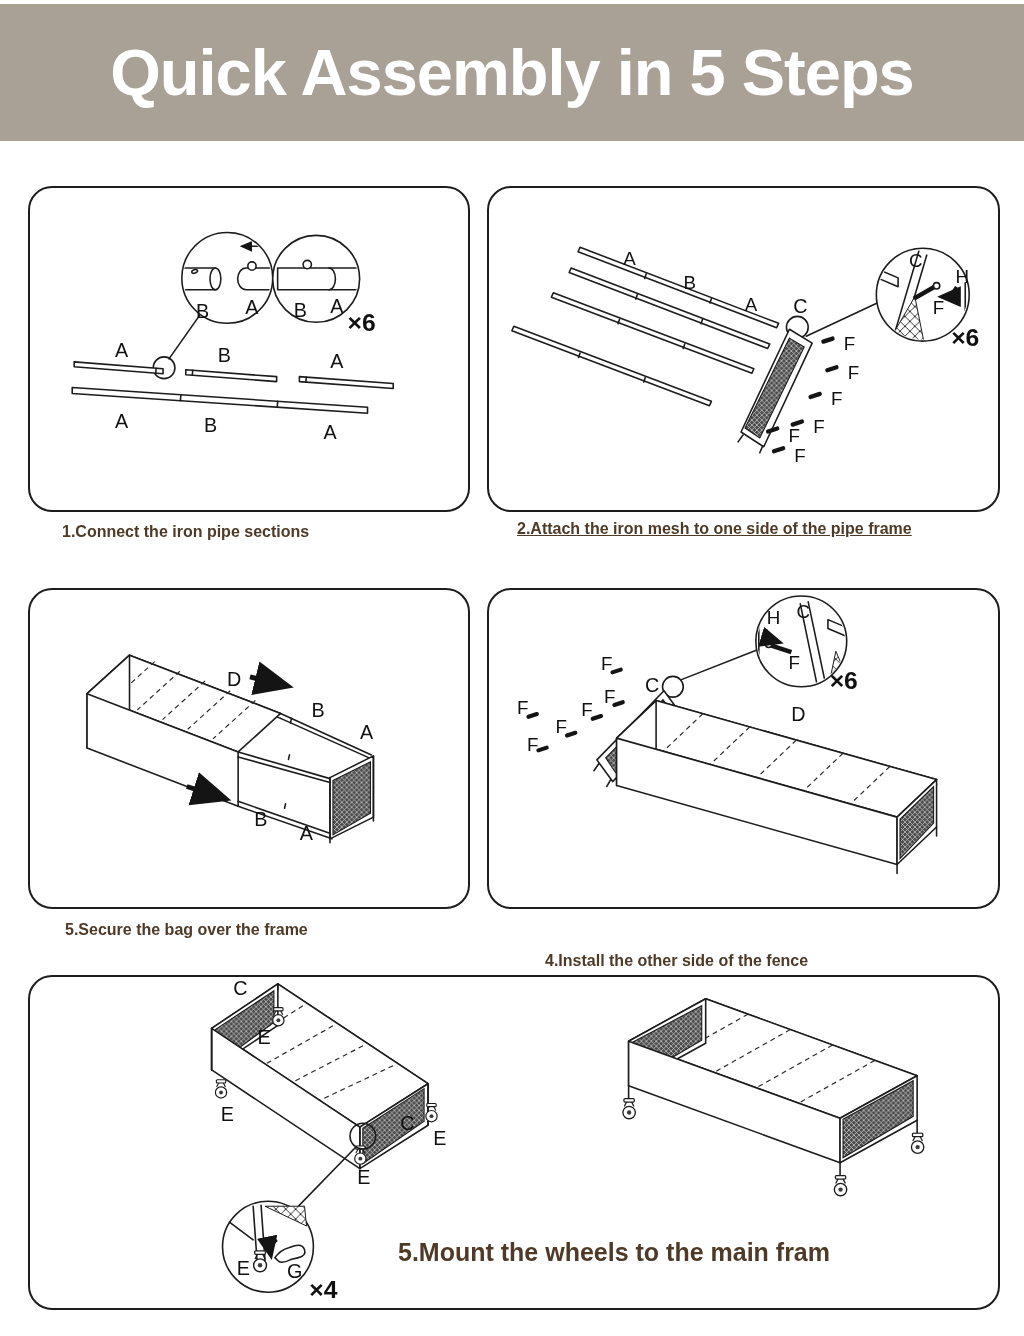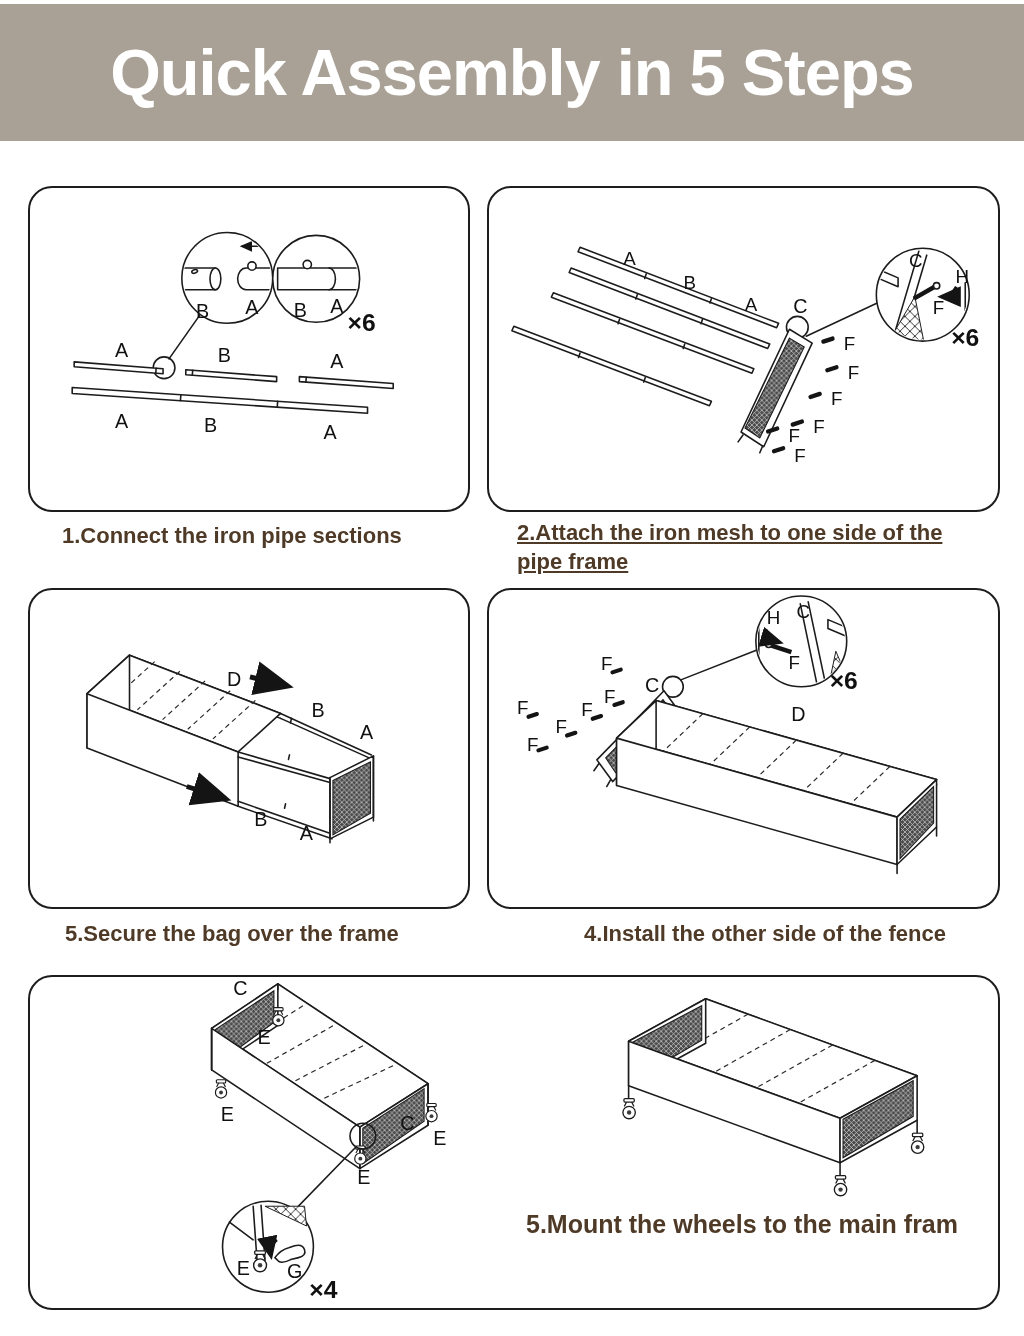--- a/index.html
+++ b/index.html
@@ -9,26 +9,26 @@
   .banner h1{margin:0;height:137px;line-height:137px;text-align:center;color:#fff;
              font-size:65px;font-weight:800;letter-spacing:-1px;
              font-family:"Liberation Sans",sans-serif;}
   .panel{position:absolute;background:#fff;border:2.5px solid #1d1d1d;border-radius:24px;box-sizing:border-box;}
   .panel svg{display:block;width:100%;height:100%;}
   .p1{left:28px;top:186px;width:442px;height:326px;}
   .p2{left:487px;top:186px;width:513px;height:326px;}
   .p3{left:28px;top:588px;width:442px;height:321px;}
   .p4{left:487px;top:588px;width:513px;height:321px;}
   .p5{left:28px;top:975px;width:972px;height:335px;}
-  .cap{position:absolute;color:var(--caption,#4e3a26);font-weight:700;font-size:22px;line-height:1.32;}
+  .cap{position:absolute;color:var(--caption,#4e3a26);font-weight:700;font-size:16px;line-height:1.32;}
   .c1{left:62px;top:521px;width:420px;}
   .c2{left:517px;top:518px;width:470px;text-decoration:underline;}
   .c3{left:65px;top:919px;width:420px;}
-  .c4{left:545px;top:919px;width:440px;text-align:center;}
-  .c5{left:398px;top:1208px;width:560px;font-size:25px;text-align:right;}
+  .c4{left:545px;top:950px;width:440px;}
+  .c5{left:398px;top:1236px;width:560px;font-size:25px;}
   
   .ln{stroke:#1c1c1c;stroke-width:1.6;fill:none;stroke-linecap:round;stroke-linejoin:round;}
   .fw{fill:#fff;stroke:#1c1c1c;stroke-width:1.6;stroke-linejoin:round;}
   .fm{fill:url(#mesh);stroke:#1c1c1c;stroke-width:1.1;}
   .lat{fill:url(#lattice);stroke:#1c1c1c;stroke-width:1;}
   .dashl{stroke:#2a2a2a;stroke-width:1.2;stroke-dasharray:5 4;fill:none;}
   .scrw{fill:#141414;}
   .lbl{font:20px "Liberation Sans",sans-serif;fill:#111;}
   .lbls{font:19px "Liberation Sans",sans-serif;fill:#111;}
   .mult{font:600 25px "Liberation Sans",sans-serif;fill:#111;}

